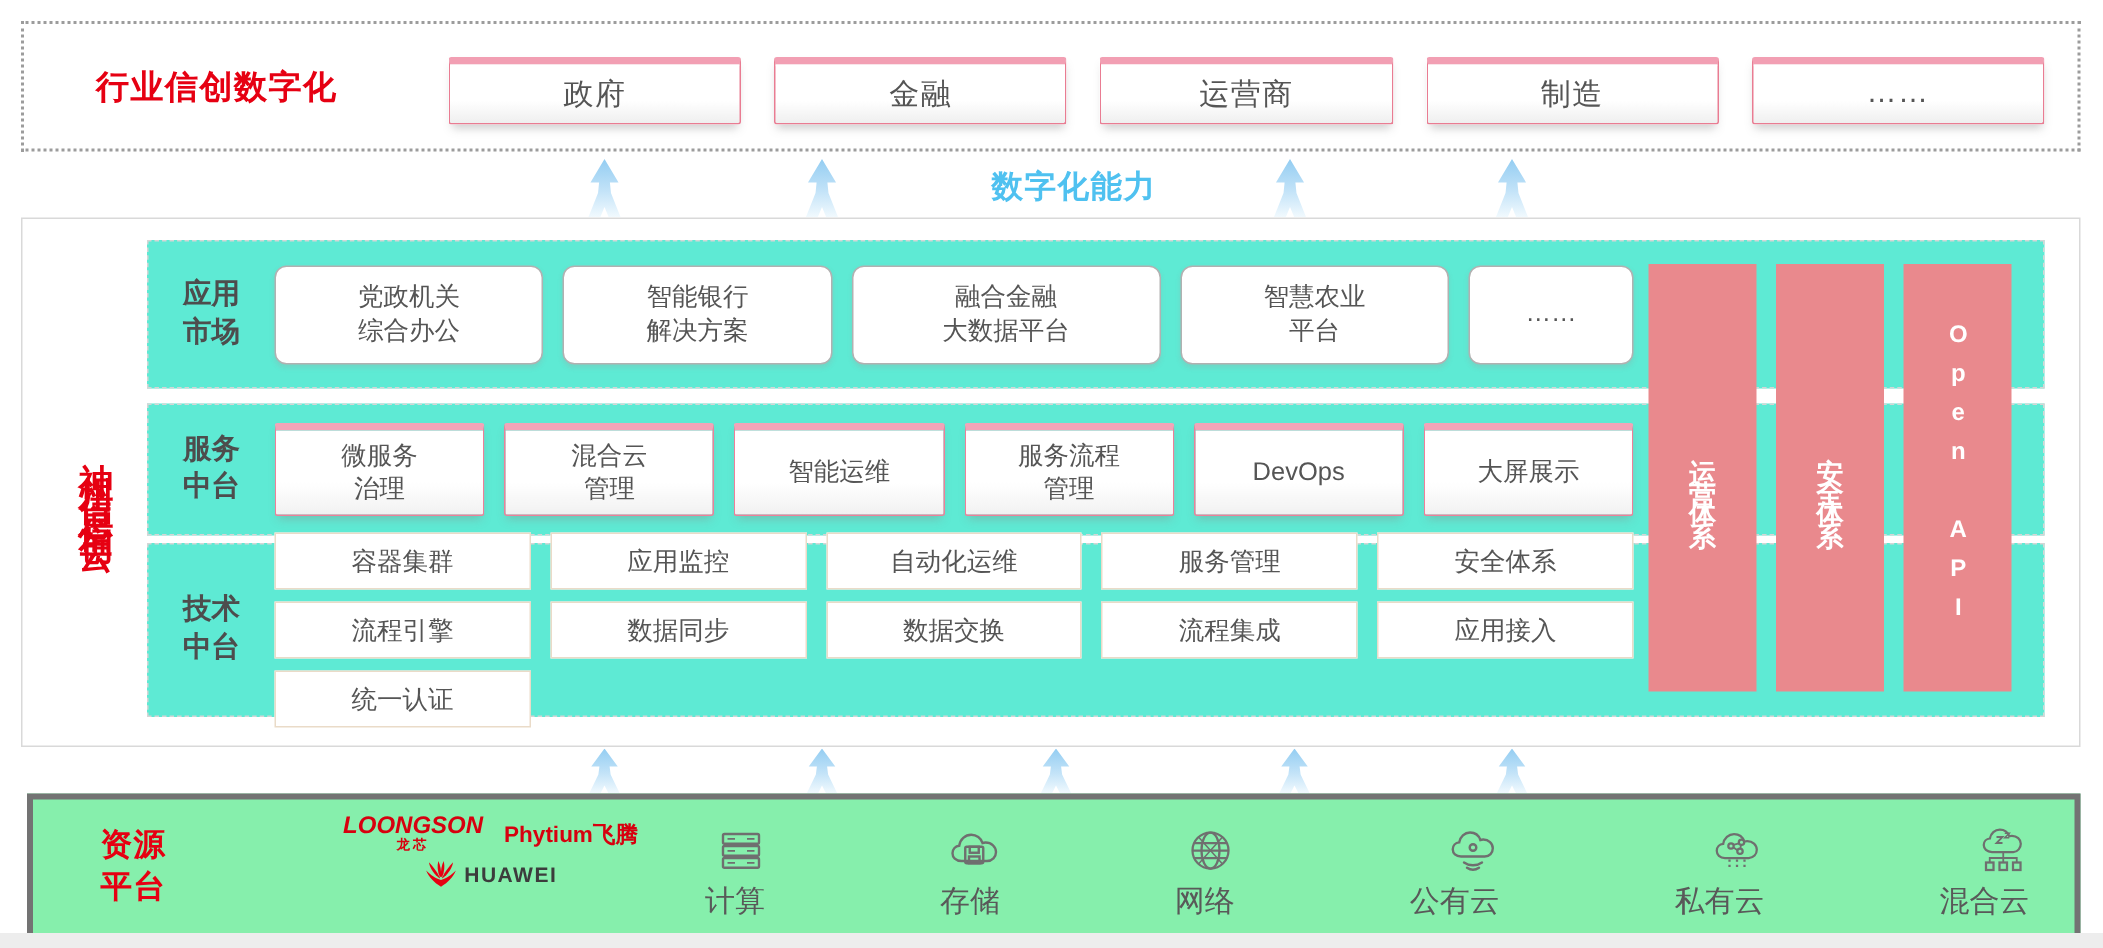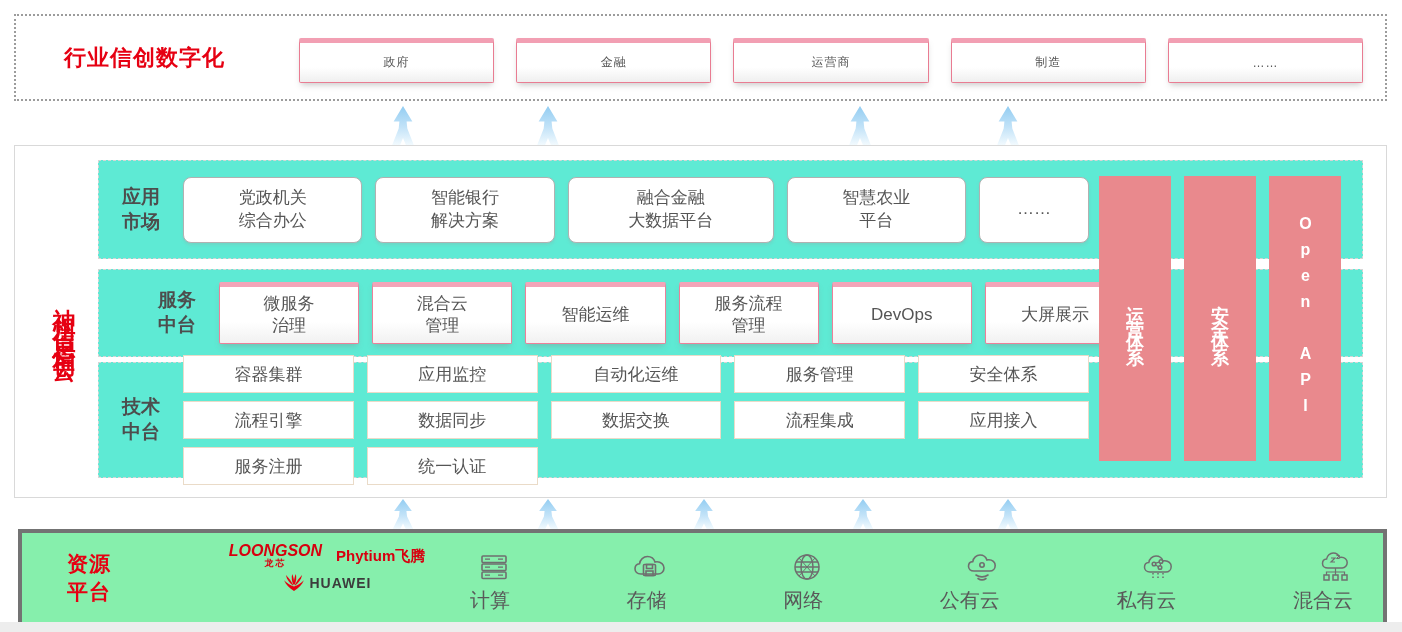--- a/index.html
+++ b/index.html
@@ -9,42 +9,42 @@
 
   
   .dashed-band { position:absolute; left:14px; top:14px; width:1373px; height:87px;
     border:2px dotted #9c9c9c; display:flex; align-items:center; }
   .band-title { color:#e60012; font-size:22px; font-weight:bold; margin-left:48px; letter-spacing:1px; }
   .sectors { position:absolute; left:283px; right:22px; top:22px; bottom:16px; display:flex; gap:22px; }
   .sector { flex:1; background:linear-gradient(#ffffff 62%, #efefef 100%);
     border:1px solid #e97c92; border-top:5px solid #f29fb3; border-radius:2px;
     box-shadow:0 4px 6px -2px rgba(140,140,140,.45);
     display:flex; align-items:center; justify-content:center;
-    font-size:12px; color:#555; letter-spacing:1px; }
+    font-size:20px; color:#555; letter-spacing:1px; }
 
   
   .arrow { position:absolute; width:36px;
     background:linear-gradient(180deg,#93cdf2 0%,#c3e3f8 55%,#f2fafe 100%);
     clip-path:polygon(50% 0%,24% 40%,40% 40%,38% 58%,20% 100%,42% 100%,50% 82%,58% 100%,80% 100%,62% 58%,60% 40%,76% 40%); }
   .arrow.top { top:106px; height:39px; }
   .arrow.bot { top:499px; height:30px; width:34px; }
   .cap-label { position:absolute; top:110px; left:636px; width:160px; text-align:center;
     color:#4fc1f0; font-size:21px; font-weight:bold; letter-spacing:1px; }
 
   
   .main { position:absolute; left:14px; top:145px; width:1373px; height:353px;
     background:#fff; border:1px solid #d9d9d9; }
   .side-title { position:absolute; left:24px; top:0; height:100%; width:52px;
     display:flex; align-items:center; justify-content:center;
     writing-mode:vertical-rl; text-orientation:upright;
     color:#e60012; font-size:23px; font-weight:bold; letter-spacing:9px; }
   .grayrow { position:absolute; left:83px; width:1265px; background:#5eead4;
     border:1px dashed #d5d5d5; display:flex; align-items:center; }
   .row-app { top:14px; height:99px; }
-  .row-svc { top:123px; height:88px;padding-left:36px; }
+  .row-svc { top:123px; height:88px; }
   .row-tech { top:216px; height:116px;align-items:center; }
   .row-label { flex:0 0 84px; text-align:center; font-size:19px; font-weight:bold;
     color:#4d4d4d; line-height:1.3; }
   .items { width:906px; display:flex; gap:13px; }
   .appbox { flex:1; height:66px; background:#fff; border:1px solid #b1b1b1; border-radius:8px;
     display:flex; align-items:center; justify-content:center; text-align:center;
     font-size:17px; color:#555; line-height:1.35; box-shadow:0 2px 3px rgba(160,160,160,.25); }
   .appbox.wide { flex:1.15; }
   .appbox.dots { flex:0 0 110px; }
   .svcbox { flex:1; height:62px; background:linear-gradient(#ffffff 62%, #f1f1f1 100%);
@@ -93,20 +93,21 @@
       <div class="sector">政府</div>
       <div class="sector">金融</div>
       <div class="sector">运营商</div>
       <div class="sector">制造</div>
       <div class="sector">……</div>
     </div>
   </div>
 
   <div class="arrow top" style="left:385px"></div>
   <div class="arrow top" style="left:530px"></div>
+  <div class="cap-label">数字化能力</div>
   <div class="arrow top" style="left:842px"></div>
   <div class="arrow top" style="left:990px"></div>
 
   <div class="main">
     <div class="side-title">神州信息信创云</div>
 
     <div class="grayrow row-app">
       <div class="row-label pre">应用
 市场</div>
       <div class="items">
@@ -145,21 +146,20 @@
         <div class="techbox">容器集群</div>
         <div class="techbox">应用监控</div>
         <div class="techbox">自动化运维</div>
         <div class="techbox">服务管理</div>
         <div class="techbox">安全体系</div>
         <div class="techbox">流程引擎</div>
         <div class="techbox">数据同步</div>
         <div class="techbox">数据交换</div>
         <div class="techbox">流程集成</div>
         <div class="techbox">应用接入</div>
-        <div class="techbox">服务注册</div>
         <div class="techbox">统一认证</div>
       </div>
     </div>
 
     <div class="pillars">
       <div class="pillar">运营体系</div>
       <div class="pillar">安全体系</div>
       <div class="pillar api">Open API</div>
     </div>
   </div>

